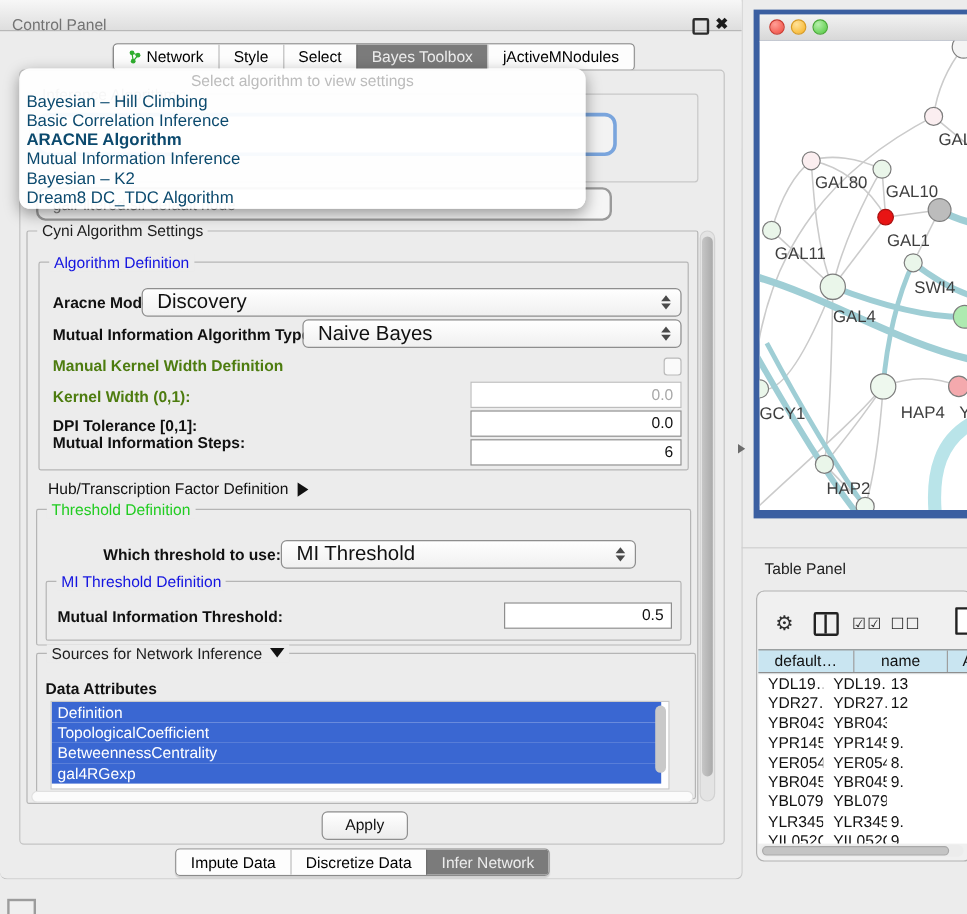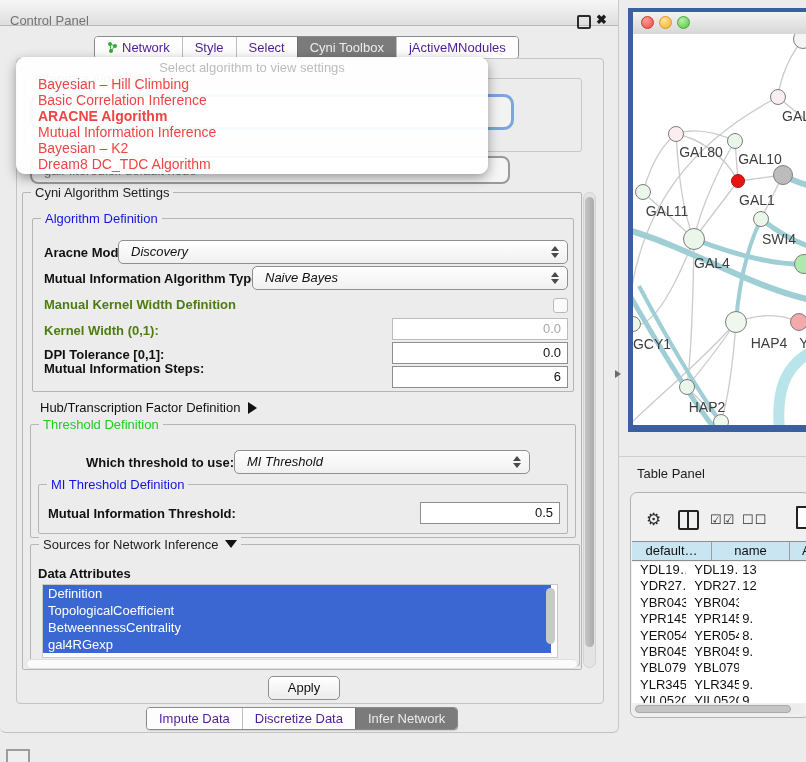--- a/index.html
+++ b/index.html
@@ -11,52 +11,52 @@
              border-top:1px solid #d6d6d6;border-right:1px solid #c9c9c9;border-bottom:1px solid #c2c2c2;
              border-radius:0 0 6px 6px;}
   .cp-titlebar{left:0;top:8;width:618px;height:25px;
                background:linear-gradient(#f7f7f7,#dedede);border-bottom:1px solid #b8b8b8;}
   .cp-title{left:10px;top:13px;font-size:13px;color:#737373;}
   .float-btn{left:577px;top:15px;width:10px;height:10px;border:2px solid #2c2c2c;border-radius:2px;background:transparent;}
   .close-btn{left:596px;top:12px;font-size:13px;font-weight:bold;color:#1b1b1b;}
   
   .seg{display:inline-flex;border:1px solid #8a8a8a;border-radius:4px;overflow:hidden;background:#fff;
        box-shadow:0 1px 1px rgba(0,0,0,0.12);}
-  .seg-item{display:flex;align-items:center;gap:4px;padding:3px 12px;font-size:13px;color:#4c1d95;
+  .seg-item{display:flex;align-items:center;gap:4px;padding:3px 12px;font-size:13px;color:#000000;
             border-left:1px solid #bdbdbd;background:#fdfdfd;white-space:nowrap;}
   .seg-item:first-child{border-left:none;}
   .seg-item.sel{background:#7b7b7b;color:#ededed;border-left-color:#6e6e6e;}
   #top-tabs{left:94px;top:36px;}
   #bottom-tabs{left:146px;top:707px;}
   
   .content-panel{left:16px;top:58px;width:586px;height:644px;background:#ececec;
                  border:1px solid #c4c4c4;border-radius:4px;}
   
   .bg-group1{left:24px;top:78px;width:556px;height:72px;border:1px solid #c8c8c8;border-radius:3px;}
   .bg-group1-title{left:32px;top:71px;font-size:13px;color:#6a6a6a;background:#ececec;padding:0 3px;}
   .bg-combo1{left:30px;top:94px;width:478px;height:30px;border:3px solid #7aa5dd;border-radius:10px;background:#f3f3f3;}
   .bg-combo2{left:30px;top:156px;width:480px;height:28px;border:2px solid #9a9a9a;border-radius:8px;background:#f5f5f5;
              font-size:13px;color:#7d7d7d;line-height:26px;padding-left:12px;box-sizing:border-box;}
   
   .dd-overlay{left:16px;top:57px;width:472px;height:117px;background:rgba(255,255,255,0.94);
               border-radius:9px;box-shadow:0 4px 12px rgba(0,0,0,0.38);z-index:40;padding-top:2px;box-sizing:border-box;}
   .dd-hint{text-align:center;font-size:13px;color:#bcbcbc;height:17px;line-height:17px;}
-  .dd-item{font-size:14px;color:#ef4444;height:16px;line-height:16px;padding-left:22px;white-space:nowrap;}
+  .dd-item{font-size:14px;color:#0c4a6e;height:16px;line-height:16px;padding-left:6px;white-space:nowrap;}
   .dd-item.bold{font-weight:bold;}
   
   .grp{position:absolute;border:1px solid #b5b5b5;border-radius:2px;}
   .grp-title{position:absolute;top:-8px;left:8px;font-size:13px;background:#ececec;padding:0 4px;white-space:nowrap;}
   .t-black{color:#1d1d1d;} .t-blue{color:#1414e0;} .t-green{color:#21cc21;}
   .lbl{position:absolute;font-size:13px;font-weight:bold;color:#111;white-space:nowrap;}
   .lbl.dis{color:#4d7c0f;}
   .fld{position:absolute;background:#fff;border:1px solid #8e8e8e;font-size:13px;color:#111;
        text-align:right;padding:0 6px;box-sizing:border-box;line-height:20px;}
   .fld.dis{border-color:#bdbdbd;color:#a8a8a8;}
   .combo{position:absolute;background:linear-gradient(#ffffff,#f0f0f0);border:1px solid #8e8e8e;border-radius:5px;
-         font-size:13px;color:#111;line-height:22px;box-sizing:border-box;padding-left:12px;font-style:italic;}
+         font-size:17px;color:#111;line-height:22px;box-sizing:border-box;padding-left:12px;}
   .spin{position:absolute;right:8px;top:4px;width:9px;height:14px;}
   .tri-up{position:absolute;left:1px;top:1px;width:0;height:0;border-left:4px solid transparent;
           border-right:4px solid transparent;border-bottom:5px solid #4a4a4a;}
   .tri-dn{position:absolute;left:1px;bottom:1px;width:0;height:0;border-left:4px solid transparent;
           border-right:4px solid transparent;border-top:5px solid #4a4a4a;}
   .chk{position:absolute;width:13px;height:13px;border:1px solid #b9b9b9;border-radius:3px;background:#fafafa;}
   .arrow-right{display:inline-block;width:0;height:0;border-top:6px solid transparent;border-bottom:6px solid transparent;
                border-left:9px solid #111;margin-left:8px;vertical-align:-2px;}
   .arrow-down{display:inline-block;width:0;height:0;border-left:6px solid transparent;border-right:6px solid transparent;
               border-top:8px solid #111;margin-left:6px;vertical-align:1px;}
@@ -128,21 +128,21 @@
         </span>
         <span>Network</span>
       </div>
       <div class="seg-item">
         <span>Style</span>
       </div>
       <div class="seg-item">
         <span>Select</span>
       </div>
       <div class="seg-item sel">
-        <span>Cyni Toolbox</span>
+        <span>Bayes Toolbox</span>
       </div>
       <div class="seg-item">
         <span>jActiveMNodules</span>
       </div>
     </div>
 
   <div class="abs content-panel"></div>
 
   <div class="abs bg-group1"></div>
   <div class="abs bg-group1-title">Inference Algorithm</div>

